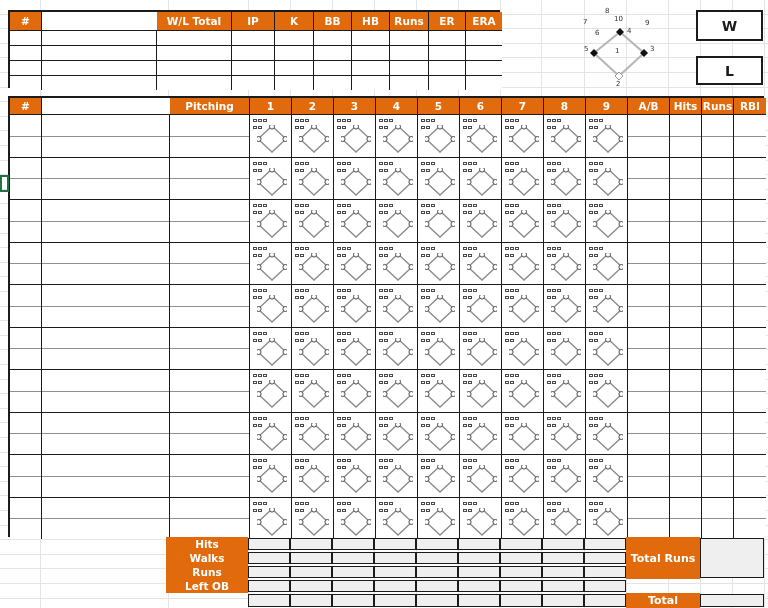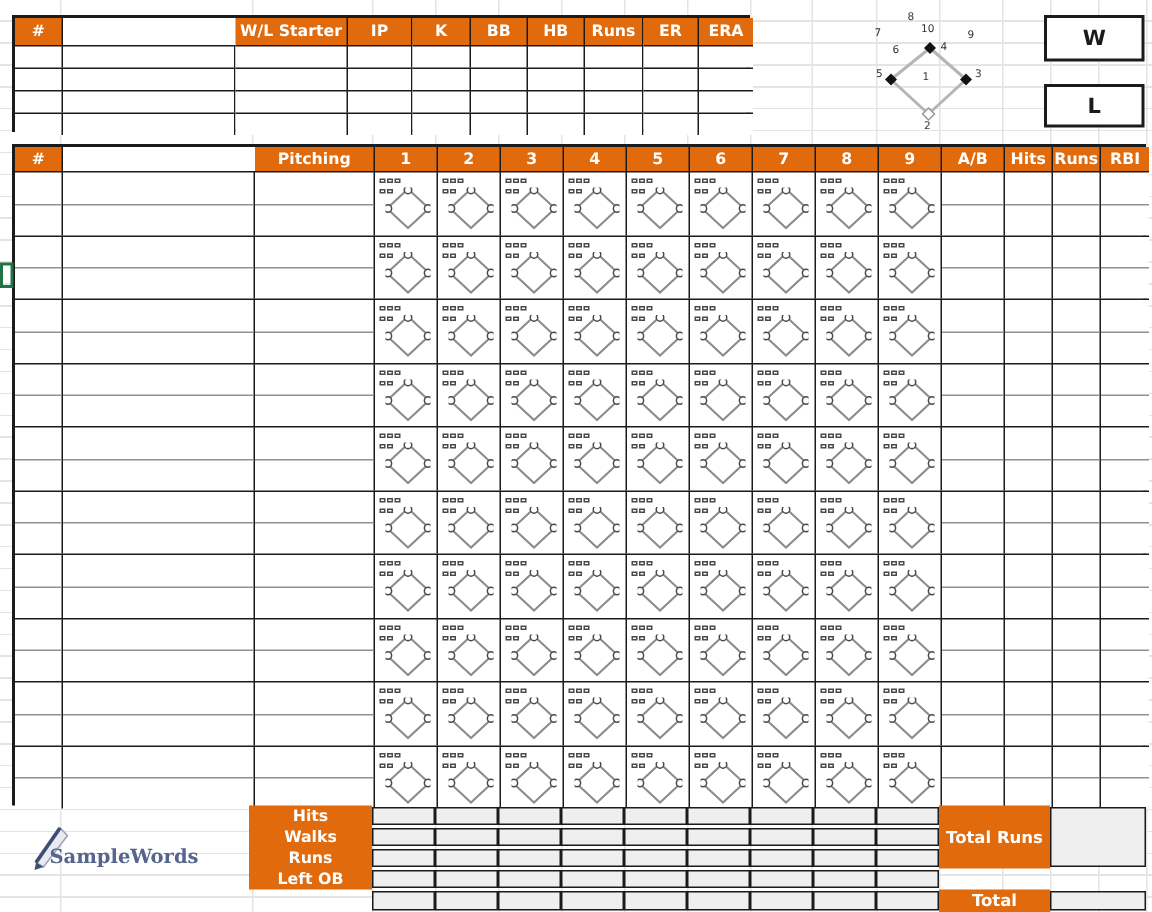--- a/index.html
+++ b/index.html
@@ -54,21 +54,21 @@
       <div class="vline" style="left: 584px;"></div>
       <div class="vline" style="left: 626px;"></div>
       <div class="vline" style="left: 668px;"></div>
       <div class="vline" style="left: 700px;"></div>
       <div class="vline" style="left: 732px;"></div>
       <div class="vline" style="left: 764px;"></div>
     </div>
 
   <div id="pitching-table" class="tbl" style="left:8px;top:10px;width:492px;height:78px;">
       <div class="hcell" style="left: 0px; top: 0px; width: 32px; height: 18px; line-height: 18px;">#</div>
-      <div class="hcell" style="left: 147px; top: 0px; width: 75px; height: 18px; line-height: 18px;">W/L Starter</div>
+      <div class="hcell" style="left: 147px; top: 0px; width: 75px; height: 18px; line-height: 18px;">W/L Total</div>
       <div class="hcell" style="left: 222px; top: 0px; width: 43px; height: 18px; line-height: 18px;">IP</div>
       <div class="hcell" style="left: 265px; top: 0px; width: 39px; height: 18px; line-height: 18px;">K</div>
       <div class="hcell" style="left: 304px; top: 0px; width: 38px; height: 18px; line-height: 18px;">BB</div>
       <div class="hcell" style="left: 342px; top: 0px; width: 38px; height: 18px; line-height: 18px;">HB</div>
       <div class="hcell" style="left: 380px; top: 0px; width: 39px; height: 18px; line-height: 18px;">Runs</div>
       <div class="hcell" style="left: 419px; top: 0px; width: 37px; height: 34px; line-height: 18px;">ER</div>
       <div class="hcell bR0" style="left: 456px; top: 0px; width: 36px; height: 18px; line-height: 18px;">ERA</div>
       <div class="pcell" style="left: 0px; top: 18px; width: 32px; height: 15px;"></div>
       <div class="pcell" style="left: 32px; top: 18px; width: 115px; height: 15px;"></div>
       <div class="pcell" style="left: 147px; top: 18px; width: 75px; height: 15px;"></div>
@@ -1508,24 +1508,16 @@
     <span>Total Runs</span>
   </div>
   <div class="scell" style="left:700px;top:538px;width:64px;height:40px;"></div>
 
 
   <div class="obox" style="left:626px;top:593px;width:74px;height:15px;">
     <span>Total</span>
   </div>
   <div class="scell" style="left:700px;top:594px;width:64px;height:13px;"></div>
 
-  <div class="abs" style="left:20px;top:548px;width:140px;height:36px;">
-    <svg width="30" height="34" viewBox="0 0 30 34" class="abs" style="left:0;top:0;">
-      <polygon points="4,27 20,4 25,9 9,30" fill="#e7eaf1" stroke="#9aa3b8" stroke-width="1"></polygon>
-      <line x1="20" y1="4" x2="4" y2="27" stroke="#3e4e72" stroke-width="2.5"></line>
-      <polygon points="4,27 9,30 3,32" fill="#3e4e72"></polygon>
-    </svg>
-    <span id="logo-text" class="abs" style="left:13px;top:16px;">SampleWords</span>
-  </div>
 
   <div id="selected-cell"></div>
 
 </div>
 
 </body></html>

